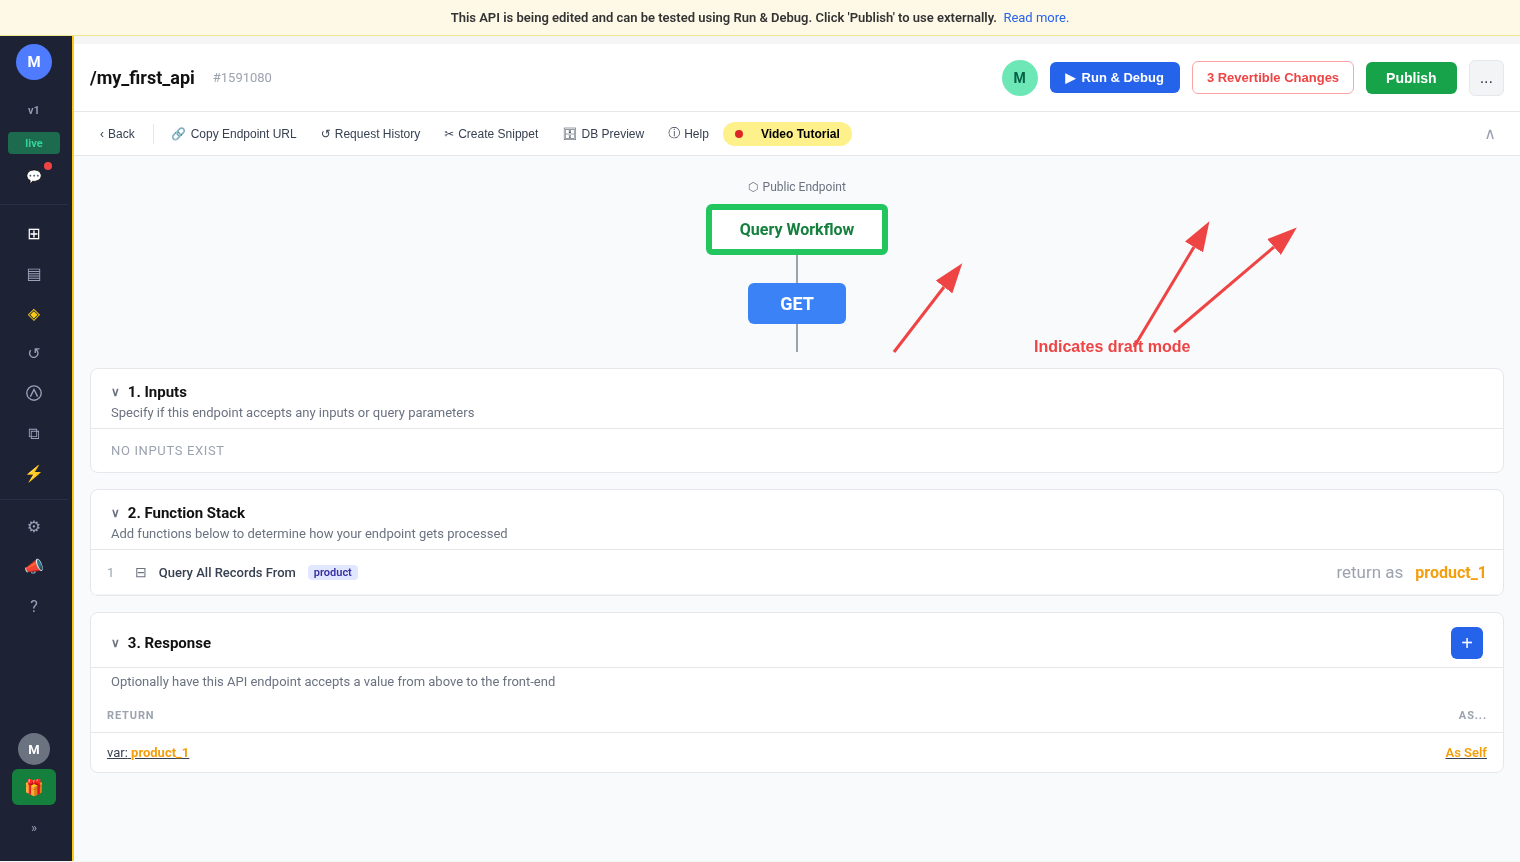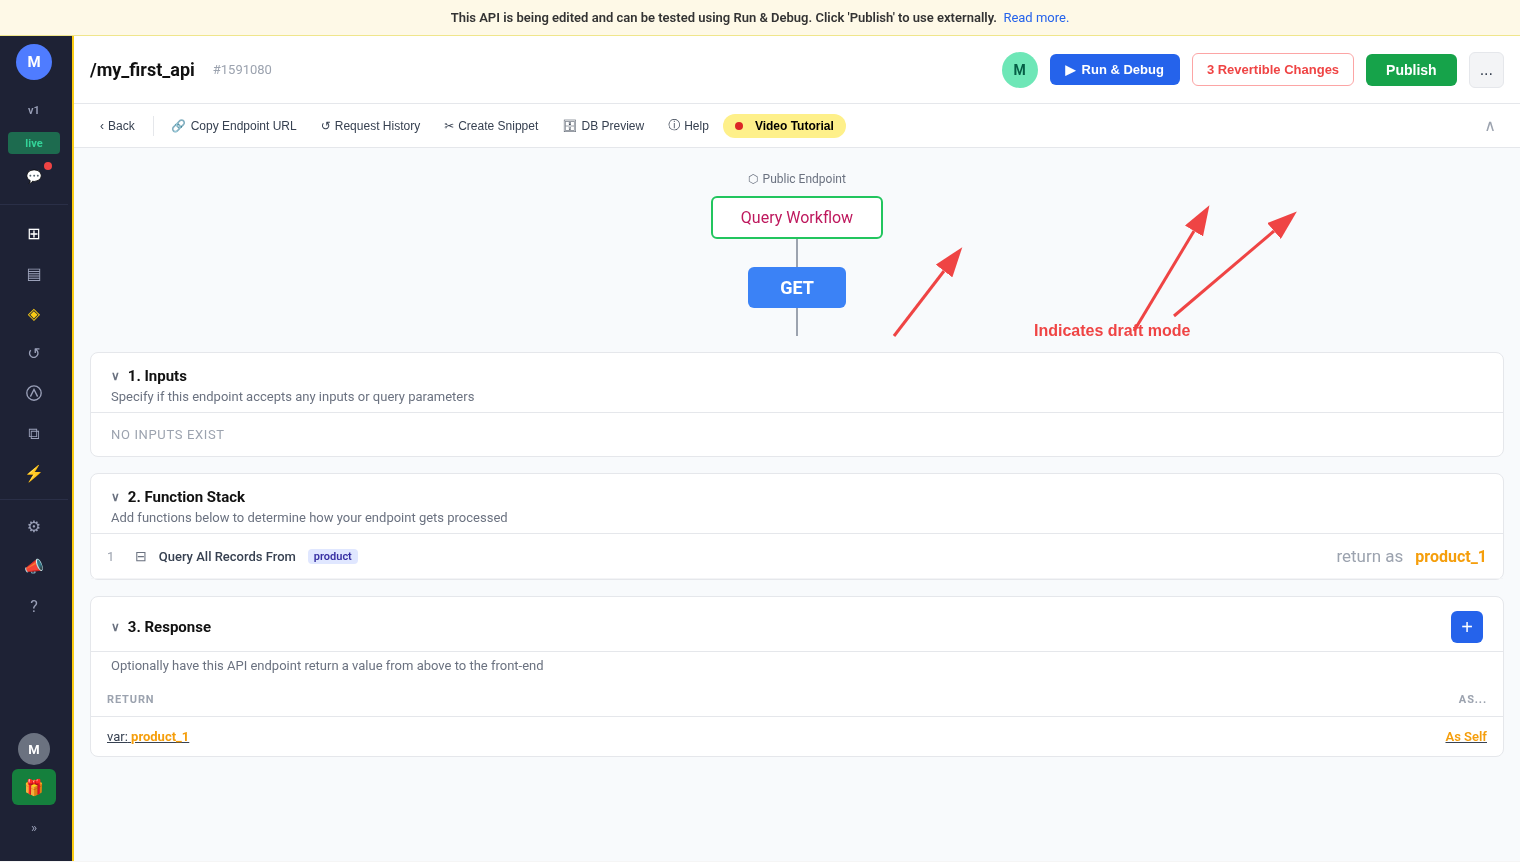--- a/index.html
+++ b/index.html
@@ -96,20 +96,21 @@
       flex-shrink: 0;
     }
 
     
     .main-area {
       flex: 1;
       display: flex;
       flex-direction: column;
       background: #fff;
       overflow: hidden;
+      margin-top: 8px;
     }
 
     
     .header {
       display: flex;
       align-items: center;
       padding: 0 16px;
       height: 68px;
       border-bottom: 1px solid #e5e7eb;
       background: #fff;
@@ -191,21 +192,21 @@
     }
     .toolbar-sep { width: 1px; height: 20px; background: #e5e7eb; margin: 0 4px; }
     .toolbar-video-btn {
       background: #fef08a;
       border-radius: 20px;
       padding: 5px 12px;
       font-size: 12px;
       font-weight: 600;
       cursor: pointer;
       border: none;
-      display: flex; align-items: center; gap: 12px;
+      display: flex; align-items: center; gap: 18px;
     }
     .toolbar-video-dot { width: 8px; height: 8px; background: #dc2626; border-radius: 50%; }
     .toolbar-collapse-btn {
       margin-left: auto;
       width: 28px; height: 28px;
       display: flex; align-items: center; justify-content: center;
       cursor: pointer;
       color: #9ca3af;
       font-size: 16px;
     }
@@ -224,26 +225,26 @@
       padding: 24px 0 0;
     }
     .public-endpoint-label {
       font-size: 12px;
       color: #6b7280;
       display: flex; align-items: center; gap: 4px;
       margin-bottom: 10px;
     }
     .query-workflow-box {
       background: #fff;
-      border: 2px solid #22c55e;
+      border: 6px solid #22c55e;
       border-radius: 6px;
       padding: 10px 28px;
       font-size: 16px;
-      font-weight: 400;
-      color: #be185d;
+      font-weight: 700;
+      color: #15803d;
       margin-bottom: 0;
     }
     .connector-line {
       width: 2px;
       height: 28px;
       background: #9ca3af;
     }
     .get-badge {
       background: #3b82f6;
       color: #fff;
@@ -550,21 +551,21 @@
 
       <div class="section-card" style="margin-bottom: 24px;">
         <div class="response-header">
           <div class="response-title">
             <span class="chevron">∨</span>
             <span>3. Response</span>
           </div>
           <button class="btn-plus">+</button>
         </div>
         <div style="padding: 6px 20px 10px;">
-          <div class="section-desc">Optionally have this API endpoint return a value from above to the front-end</div>
+          <div class="section-desc">Optionally have this API endpoint accepts a value from above to the front-end</div>
         </div>
         <table class="return-table">
           <thead>
             <tr>
               <th>RETURN</th>
               <th style="text-align:right;">AS...</th>
             </tr>
           </thead>
           <tbody>
             <tr>

